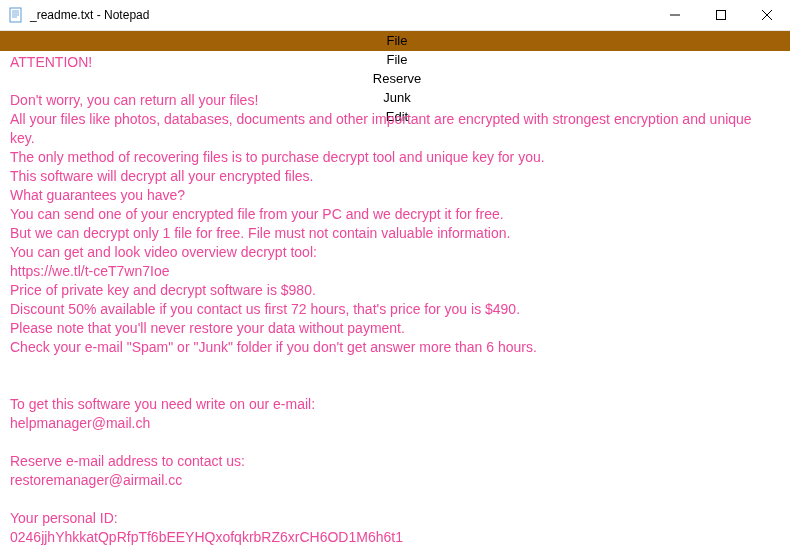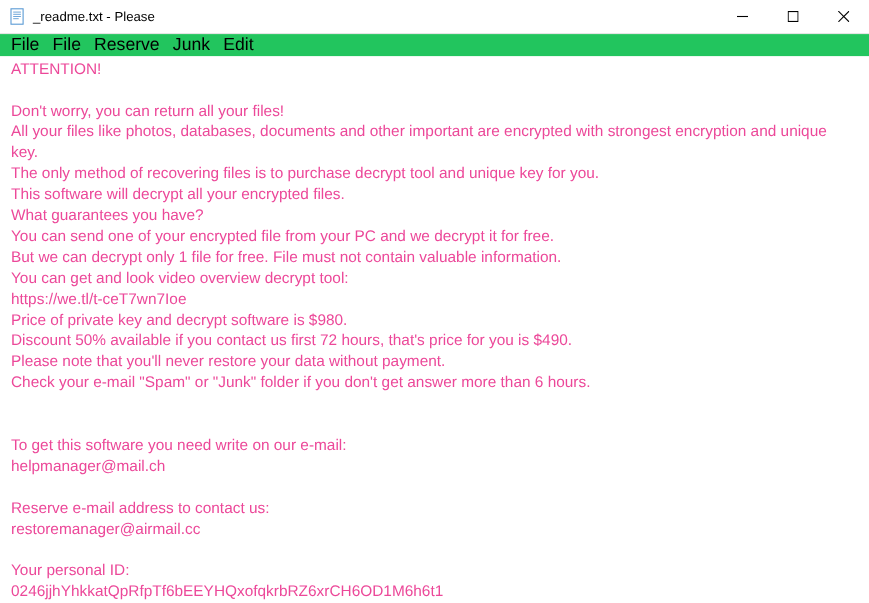--- a/index.html
+++ b/index.html
@@ -44,24 +44,25 @@
       height: 100%;
       display: flex;
       align-items: center;
       justify-content: center;
       cursor: pointer;
     }
     .menubar {
       display: flex;
       height: 20px;
       padding-left: 4px;
-      background: #22c55e;
-      font-size: 16px;
+      background: #a16207;
+      font-size: 13px;
       color: #000;
       align-items: center;
+      flex-direction: column;
     }
     .menubar-item {
       padding: 2px 6px;
       cursor: pointer;
     }
     .content {
       padding: 2px 10px;
       font-family: Liberation Sans, sans-serif;
       font-size: 14px;
       line-height: 19px;
@@ -78,21 +79,21 @@
 <div class="titlebar">
   <span class="titlebar-icon">
     <svg width="16" height="16" viewBox="0 0 16 16">
       <rect x="2" y="1" width="11" height="14" fill="#fff" stroke="#5b9bd5" stroke-width="1"></rect>
       <line x1="4" y1="4" x2="11" y2="4" stroke="#5b9bd5" stroke-width="0.8"></line>
       <line x1="4" y1="6" x2="11" y2="6" stroke="#5b9bd5" stroke-width="0.8"></line>
       <line x1="4" y1="8" x2="11" y2="8" stroke="#5b9bd5" stroke-width="0.8"></line>
       <line x1="4" y1="10" x2="9" y2="10" stroke="#5b9bd5" stroke-width="0.8"></line>
     </svg>
   </span>
-  <span class="titlebar-title">_readme.txt - Please</span>
+  <span class="titlebar-title">_readme.txt - Notepad</span>
   <div class="window-controls">
     <div class="window-control">
       <svg width="10" height="10" viewBox="0 0 10 10">
           <line x1="0" y1="5" x2="10" y2="5" stroke="#000" stroke-width="1"></line>
         </svg>
     </div>
     <div class="window-control">
       <svg width="10" height="10" viewBox="0 0 10 10">
           <rect x="0.5" y="0.5" width="9" height="9" fill="none" stroke="#000" stroke-width="1"></rect>
         </svg>

